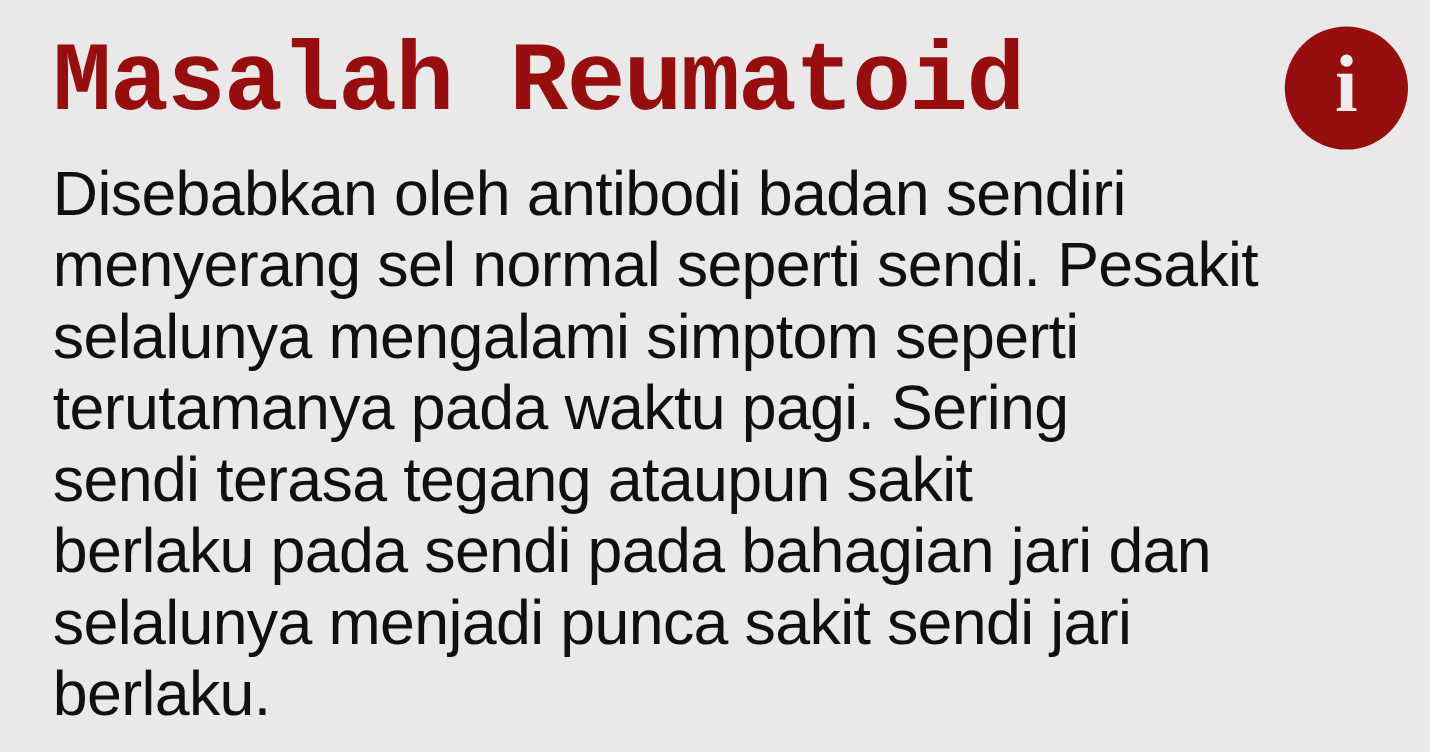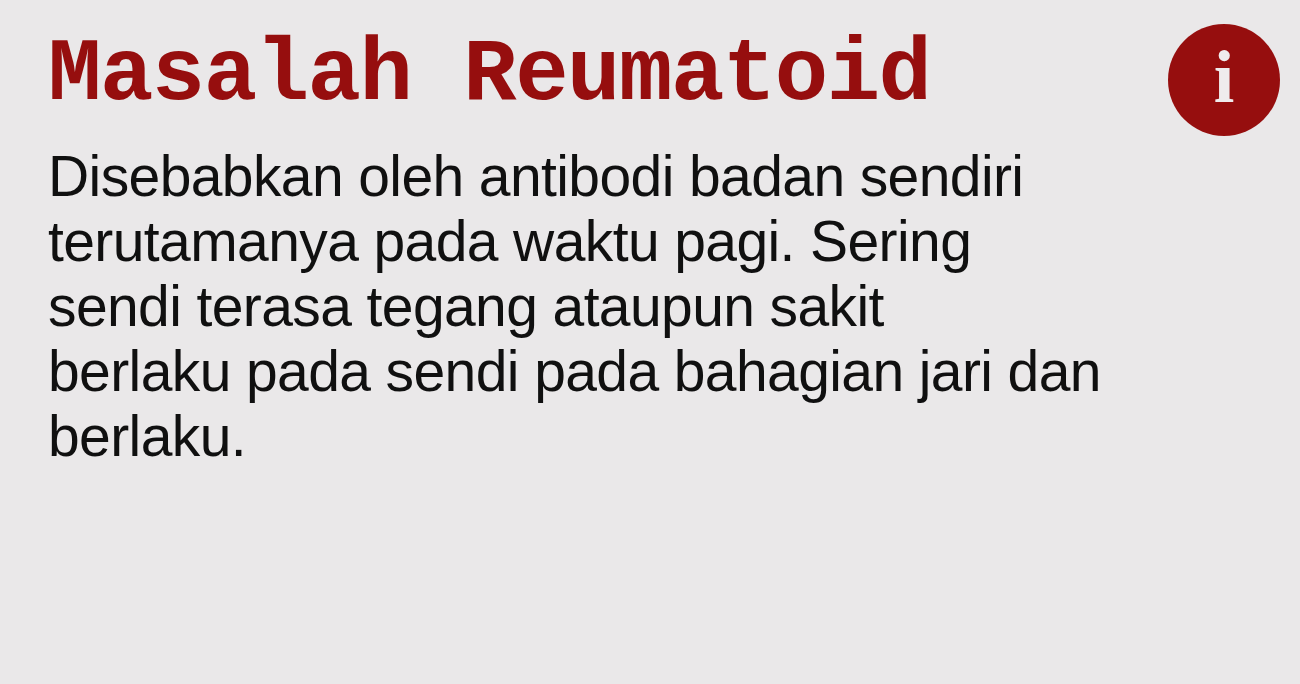--- a/index.html
+++ b/index.html
@@ -87,19 +87,22 @@
 <div id="card">
 
   <div id="info-badge">
     <span class="glyph">i</span>
   </div>
 
   <h1 id="title">Masalah Reumatoid</h1>
 
   <p id="body-copy">
     <span class="line">Disebabkan oleh antibodi badan sendiri</span>
+    <span class="line">menyerang sel normal seperti sendi. Pesakit</span>
+    <span class="line">selalunya mengalami simptom seperti</span>
     <span class="line">terutamanya pada waktu pagi. Sering</span>
     <span class="line">sendi terasa tegang ataupun sakit</span>
     <span class="line">berlaku pada sendi pada bahagian jari dan</span>
+    <span class="line">selalunya menjadi punca sakit sendi jari</span>
     <span class="line">berlaku.</span>
   </p>
 
 </div>
 
 </body></html>

